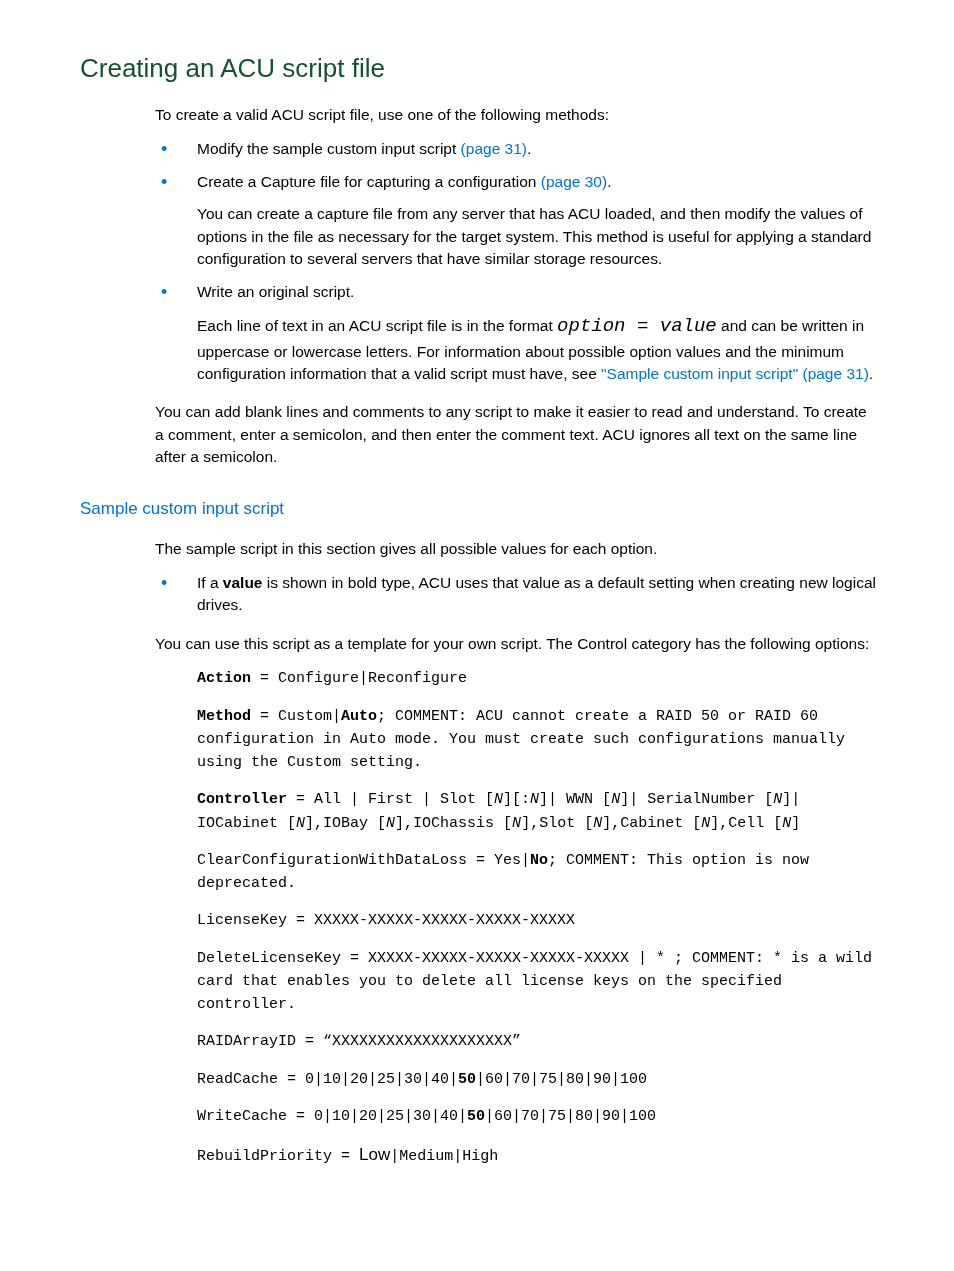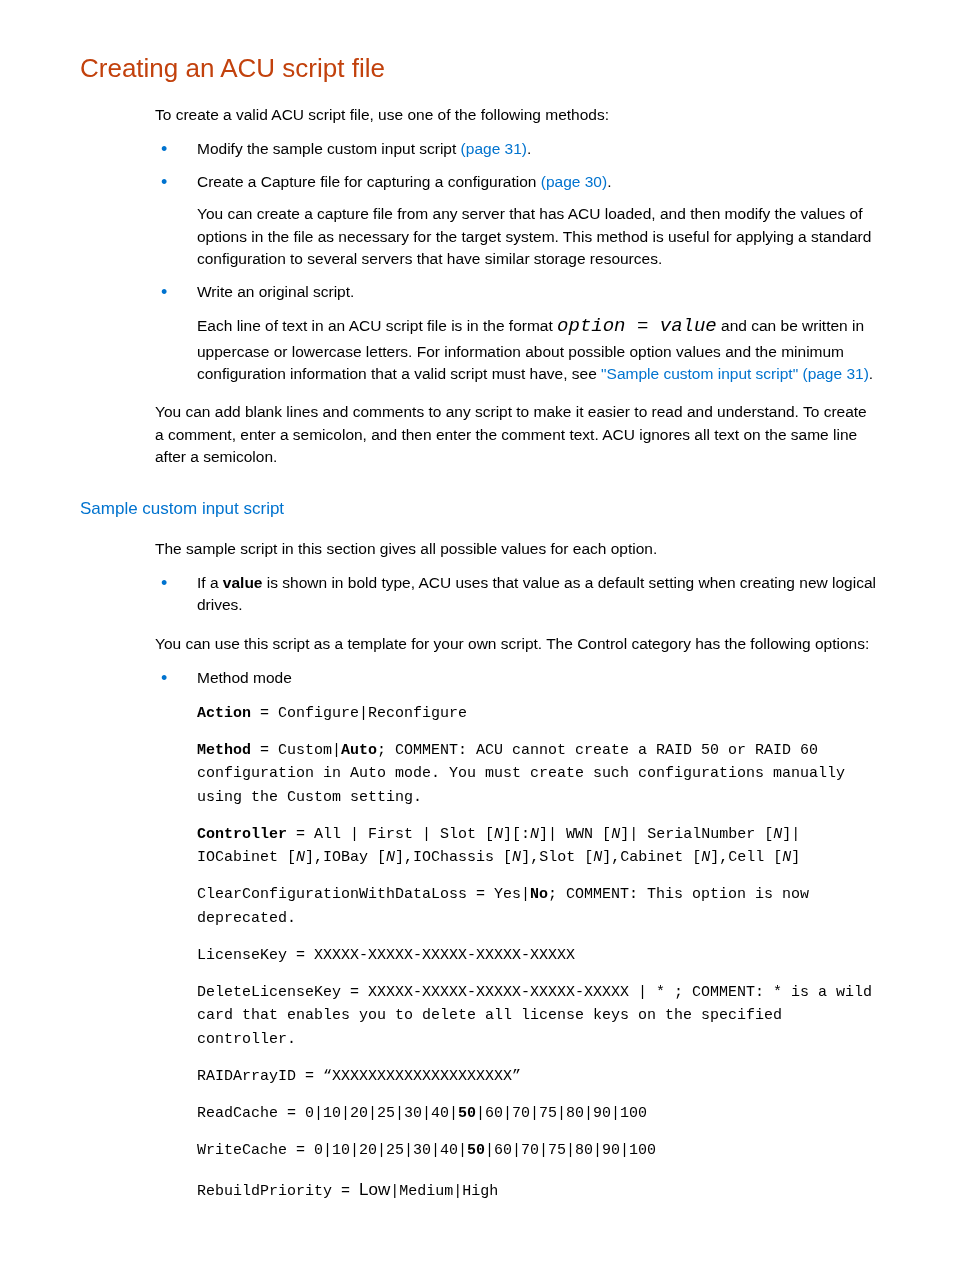--- a/index.html
+++ b/index.html
@@ -8,21 +8,21 @@
       font-size: 15.5px;
       line-height: 1.45;
       color: #000;
       background: #fff;
       width: 954px;
       padding: 50px 75px 40px 80px;
     }
     h2.section-heading {
       font-size: 26px;
       font-weight: 400;
-      color: #c2410c;
+      color: #14532d;
       margin-bottom: 14px;
       margin-left: 0;
     }
     h3.subsection-heading {
       font-size: 17px;
       font-weight: 400;
       color: #0073cf;
       margin-top: 28px;
       margin-bottom: 12px;
     }
@@ -102,21 +102,20 @@
 
 <ul class="bullet-list">
   <li>
     <span>If a </span><b>value</b><span> is shown in bold type, ACU uses that value as a default setting when creating new logical drives.</span>
   </li>
 </ul>
 
 <p class="body-text">You can use this script as a template for your own script. The Control category has the following options:</p>
 
 <ul class="bullet-list">
-  <li>Method mode</li>
 </ul>
 
 <div class="code-block">
   <b>Action</b><span> = Configure|Reconfigure</span>
 </div>
 
 <div class="code-block">
   <b>Method</b><span> = Custom|</span><b>Auto</b><span>; COMMENT: ACU cannot create a RAID 50 or RAID 60 configuration in Auto mode. You must create such configurations manually using the Custom setting.</span>
 </div>
 

